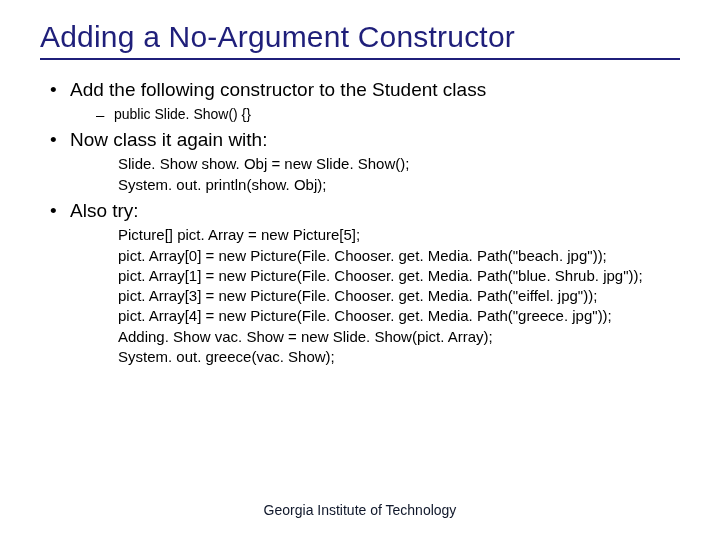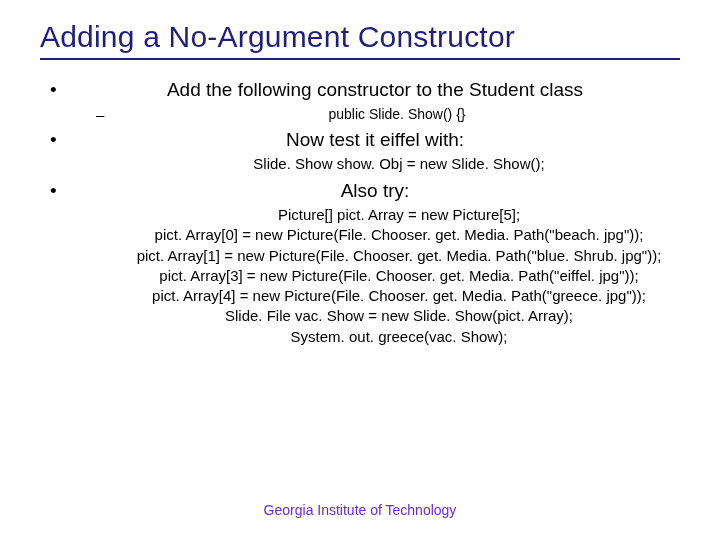--- a/index.html
+++ b/index.html
@@ -32,21 +32,20 @@
     list-style: none;
     padding: 0;
     margin: 0 0 0 6px;
   }
   ul.level1 > li {
     position: relative;
     padding-left: 24px;
     margin-bottom: 4px;
     font-size: 19px;
     line-height: 1.3;
-    text-align: center;
   }
   ul.level1 > li::before {
     content: "•";
     position: absolute;
     left: 4px;
     top: 0;
     font-size: 19px;
   }
   ul.level2 {
     list-style: none;
@@ -74,55 +73,56 @@
   .codeblock div {
     white-space: pre;
   }
   .footer {
     position: absolute;
     bottom: 22px;
     width: 100%;
     left: 0;
     text-align: center;
     font-size: 14px;
-    color: #6d28d9;
+    color: #0f172a;
   }
 </style>
 </head>
 <body>
 
 <div class="slide">
 
   <h1 class="title">Adding a No-Argument Constructor</h1>
 
   <ul class="level1">
 
     <li>
       <span>Add the following constructor to the Student class</span>
       <ul class="level2">
         <li>public Slide. Show() {}</li>
       </ul>
     </li>
 
     <li>
-      <span>Now test it eiffel with:</span>
+      <span>Now class it again with:</span>
       <div class="codeblock">
         <div>Slide. Show show. Obj = new Slide. Show();</div>
+        <div>System. out. println(show. Obj);</div>
       </div>
     </li>
 
     <li>
       <span>Also try:</span>
       <div class="codeblock">
         <div>Picture[] pict. Array = new Picture[5];</div>
         <div>pict. Array[0] = new Picture(File. Chooser. get. Media. Path("beach. jpg"));</div>
         <div>pict. Array[1] = new Picture(File. Chooser. get. Media. Path("blue. Shrub. jpg"));</div>
         <div>pict. Array[3] = new Picture(File. Chooser. get. Media. Path("eiffel. jpg"));</div>
         <div>pict. Array[4] = new Picture(File. Chooser. get. Media. Path("greece. jpg"));</div>
-        <div>Slide. File vac. Show = new Slide. Show(pict. Array);</div>
+        <div>Adding. Show vac. Show = new Slide. Show(pict. Array);</div>
         <div>System. out. greece(vac. Show);</div>
       </div>
     </li>
 
   </ul>
 
   <div class="footer">Georgia Institute of Technology</div>
 
 </div>
 

